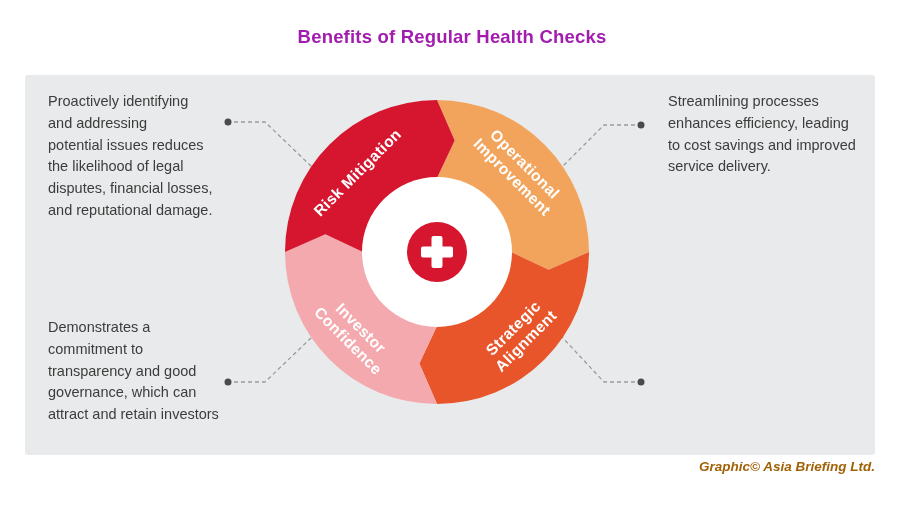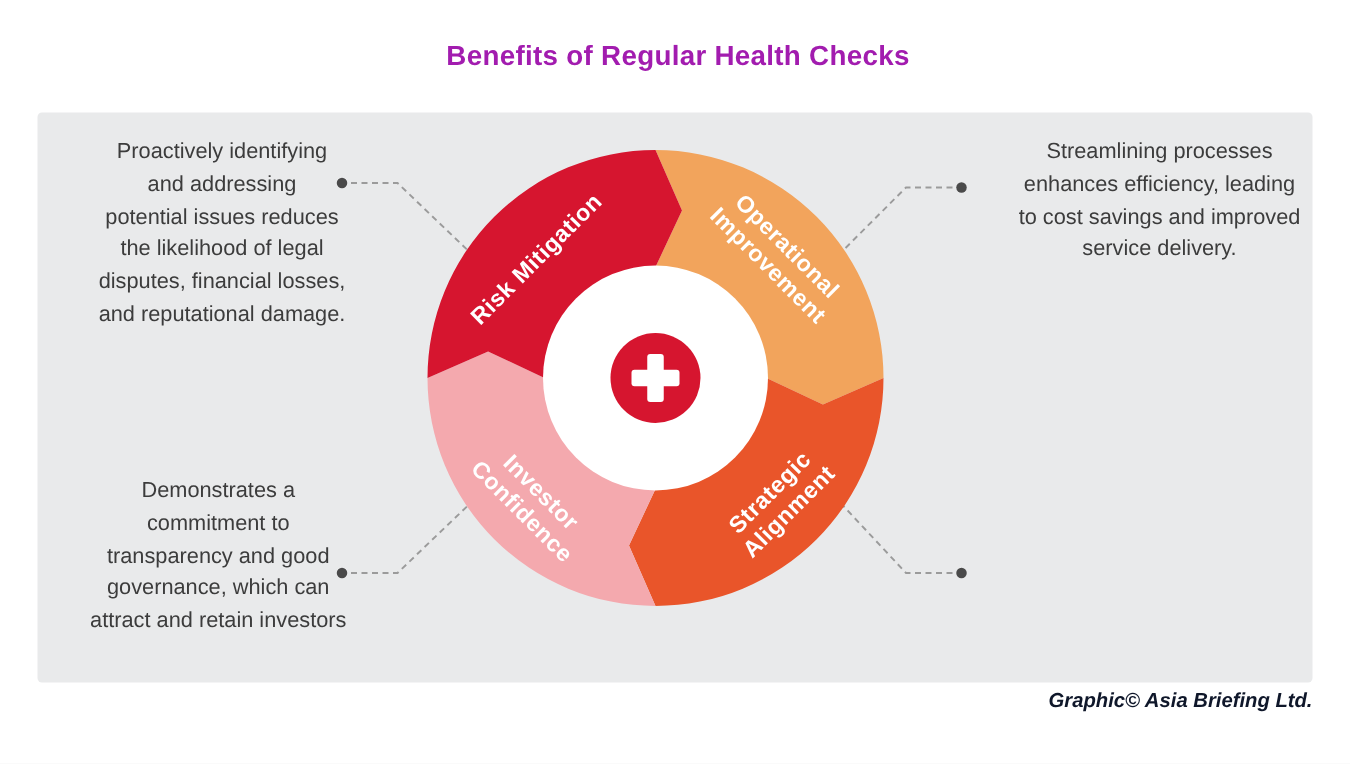--- a/index.html
+++ b/index.html
@@ -16,35 +16,35 @@
   }
   .panel {
     position: absolute; left: 25px; top: 75px; width: 850px; height: 380px;
     background: #e9eaeb; border-radius: 3px;
   }
   .connectors { position: absolute; left: 0; top: 0; }
   .dash { fill: none; stroke: #9b9b9b; stroke-width: 1.3; stroke-dasharray: 4 3; }
   .dot { fill: #4a4a4a; }
   .annotation {
     position: absolute; font-size: 14.5px; line-height: 1.5;
-    color: #3c3c3c; white-space: pre-line; text-align: center;
+    color: #3c3c3c; white-space: pre-line;
   }
   .ann-tl { left: 23px;  top: 16px;  width: 200px; }
   .ann-tr { left: 643px; top: 16px;  width: 210px; }
   .ann-bl { left: 23px;  top: 242px; width: 195px; }
   .ann-br { left: 643px; top: 242px; width: 215px; }
   .wheel { position: absolute; left: 252px; top: 17px; }
   .seg-label text {
     fill: #ffffff; font-family: "Liberation Sans", sans-serif;
     font-size: 15.5px; font-weight: 700; text-anchor: middle;
     letter-spacing: .4px;
   }
   .credit {
     position: absolute; right: 25px; top: 459px;
-    font-size: 13.5px; font-style: italic; font-weight: 700; color: #0f172a;
+    font-size: 13.5px; font-style: italic; font-weight: 700; color: #a16207;
   }
 </style>
 </head>
 <body>
 
 <div class="page">
 
   <h1 class="title">Benefits of Regular Health Checks</h1>
 
   <div class="panel">

